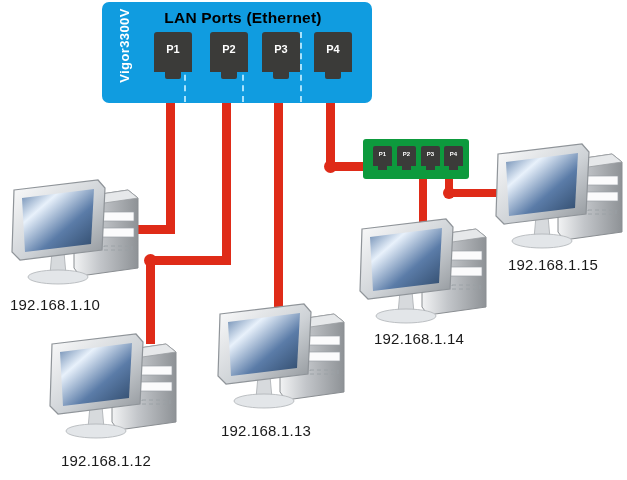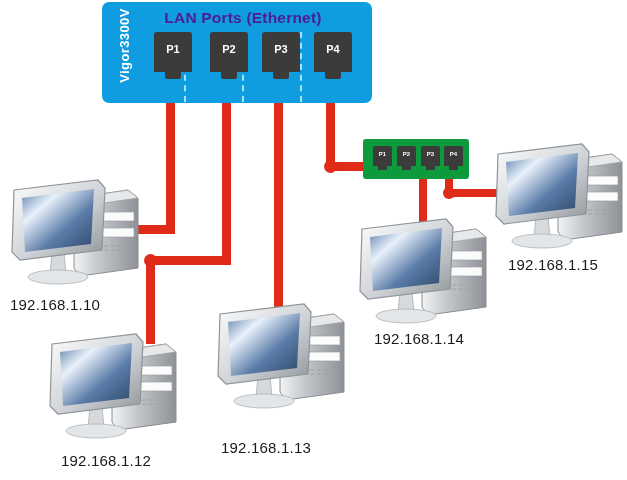--- a/index.html
+++ b/index.html
@@ -40,21 +40,21 @@
     white-space: nowrap;
   }
   .router-title {
     position: absolute;
     left: 0;
     top: 7px;
     width: 246px;
     padding-left: 36px;
     box-sizing: border-box;
     text-align: center;
-    color: #4c1d95;
+    color: #000000;
     font-size: 15.5px;
     font-weight: bold;
     letter-spacing: 0.2px;
   }
   .divider {
     position: absolute;
     top: 30px;
     width: 0;
     height: 70px;
     border-left: 2px dashed #a8e2fb;
@@ -314,21 +314,21 @@
       <path d="M68 22 L122 14 L132 22 L78 30 Z" fill="#e6e8ea" stroke="#9a9ea2" stroke-width="0.8"></path>
       <rect x="96" y="36" width="32" height="9" fill="#fbfbfc" stroke="#9aa0a5" stroke-width="0.7"></rect>
       <rect x="96" y="52" width="32" height="9" fill="#fbfbfc" stroke="#9aa0a5" stroke-width="0.7"></rect>
       <rect x="98" y="70" width="28" height="4" fill="none" stroke="#9aa0a5" stroke-width="0.9" stroke-dasharray="4 3"></rect>
       <path d="M46 76 L58 76 L60 98 L44 98 Z" fill="#d7dadd" stroke="#a9adb1" stroke-width="0.8"></path>
       <ellipse cx="52" cy="101" rx="30" ry="7" fill="#e3e6e9" stroke="#aeb2b6" stroke-width="0.8"></ellipse>
       <path d="M8 14 L92 4 L99 12 L96 74 L14 84 L6 76 Z" fill="url(#bez13)" stroke="#8f9499" stroke-width="1.2"></path>
       <path d="M16 22 L88 13 L85 68 L19 76 Z" fill="url(#scr13)"></path>
     </svg>
   </div>
-  <div class="ip" style="left:221px; top:439px;">192.168.1.13</div>
+  <div class="ip" style="left:221px; top:422px;">192.168.1.13</div>
 
   <div class="pc" style="left:354px; top:215px;">
     <svg width="140" height="115" viewBox="0 0 140 115" xmlns="http://www.w3.org/2000/svg">
       <defs>
         <linearGradient id="scr14" x1="0" y1="0" x2="1" y2="1">
           <stop offset="0%" stop-color="#5d7ea8"></stop>
           <stop offset="28%" stop-color="#e8f1fb"></stop>
           <stop offset="62%" stop-color="#5b7ca8"></stop>
           <stop offset="100%" stop-color="#2e4868"></stop>
         </linearGradient>

